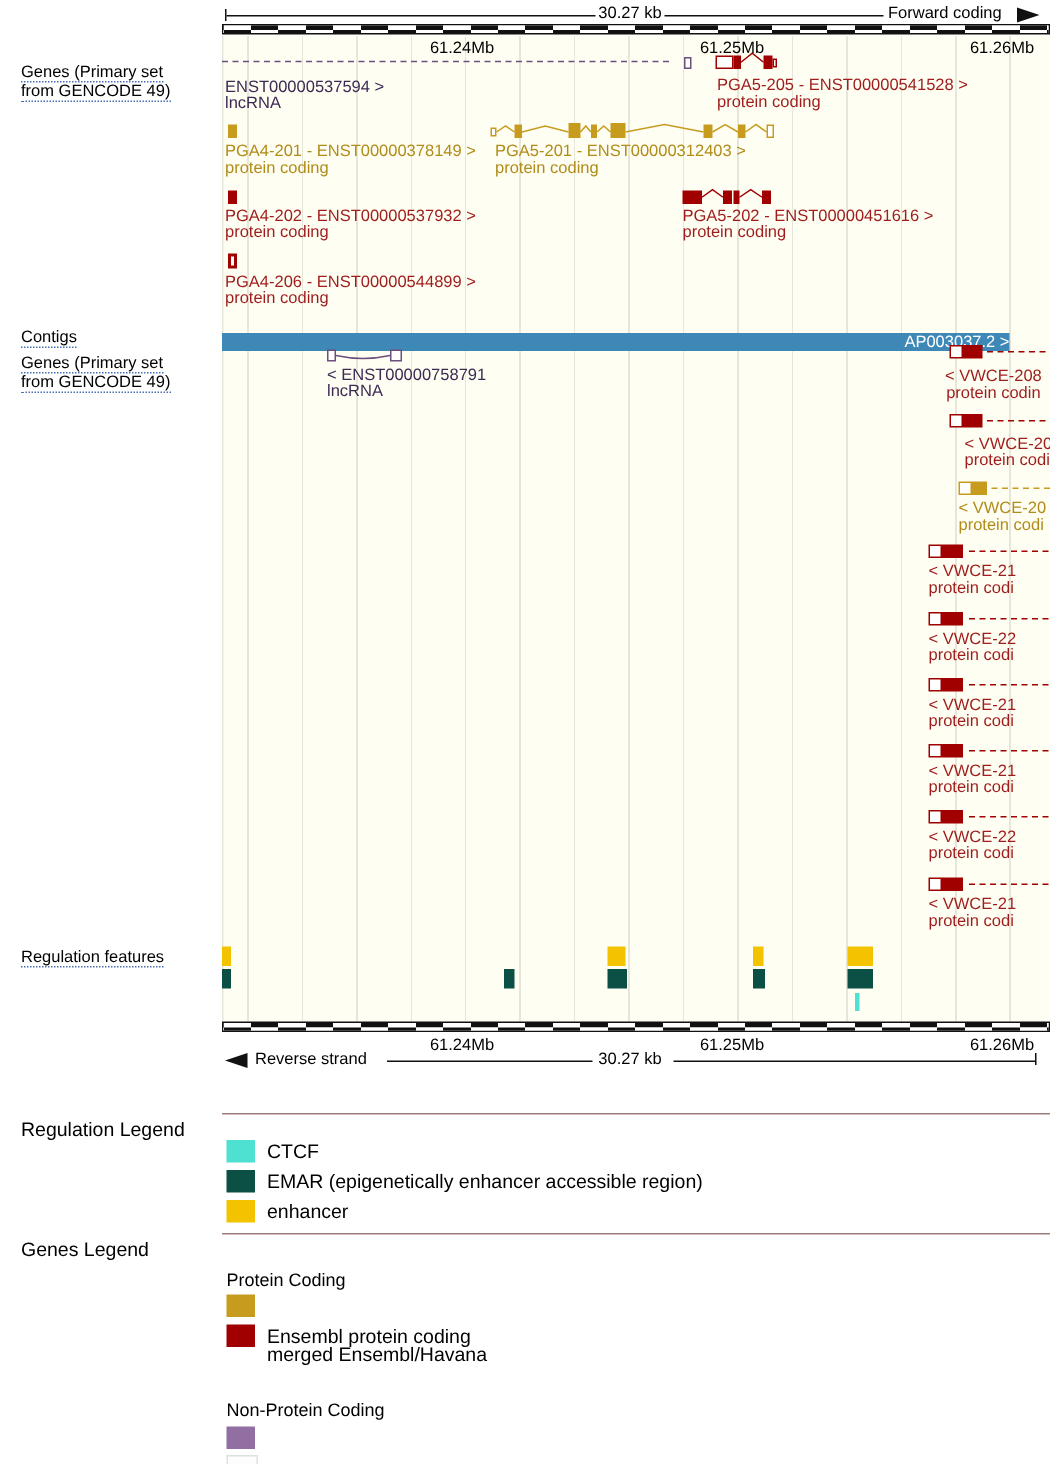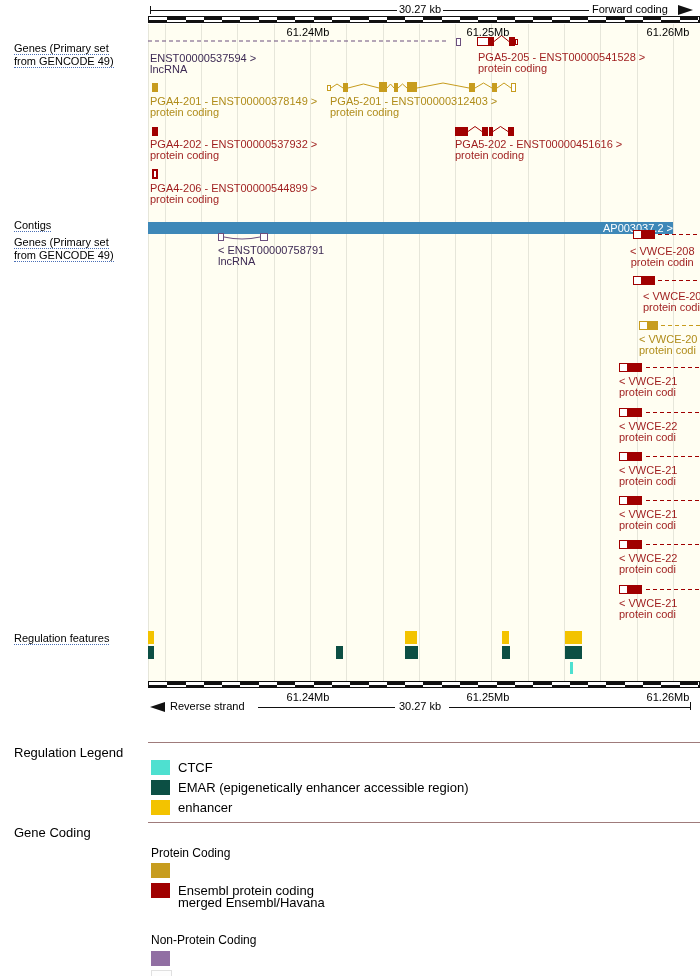--- a/index.html
+++ b/index.html
@@ -193,21 +193,21 @@
   <div id="reg-legend-items">
       <div class="swatch" style="left: 151px; top: 760px; background: rgb(78, 224, 208);"></div>
       <div class="legend-label" style="left: 178px; top: 761px;">CTCF</div>
       <div class="swatch" style="left: 151px; top: 780px; background: rgb(12, 79, 68);"></div>
       <div class="legend-label" style="left: 178px; top: 781px;">EMAR (epigenetically enhancer accessible region)</div>
       <div class="swatch" style="left: 151px; top: 800px; background: rgb(243, 195, 0);"></div>
       <div class="legend-label" style="left: 178px; top: 801px;">enhancer</div>
     </div>
 
   <div class="sep" style="top:822px"></div>
-  <div class="legend-label" style="left:14px;top:826px">Gene Coding</div>
+  <div class="legend-label" style="left:14px;top:826px">Genes Legend</div>
   <div id="gene-legend-groups">
       <div class="legend-heading" style="left: 151px; top: 846px;">Protein Coding</div>
       <div class="swatch" style="left: 151px; top: 863px; background: rgb(199, 156, 30);"></div>
       <div class="legend-label" style="left: 178px; top: 896px;">merged Ensembl/Havana</div>
       <div class="swatch" style="left: 151px; top: 883px; background: rgb(160, 0, 0);"></div>
       <div class="legend-label" style="left: 178px; top: 884px;">Ensembl protein coding</div>
       <div class="legend-heading" style="left: 151px; top: 933px;">Non-Protein Coding</div>
       <div class="swatch" style="left: 151px; top: 951px; background: rgb(145, 111, 163);"></div>
       <div class="legend-label" style="left: 178px; top: 999px;">RNA gene</div>
     </div>

